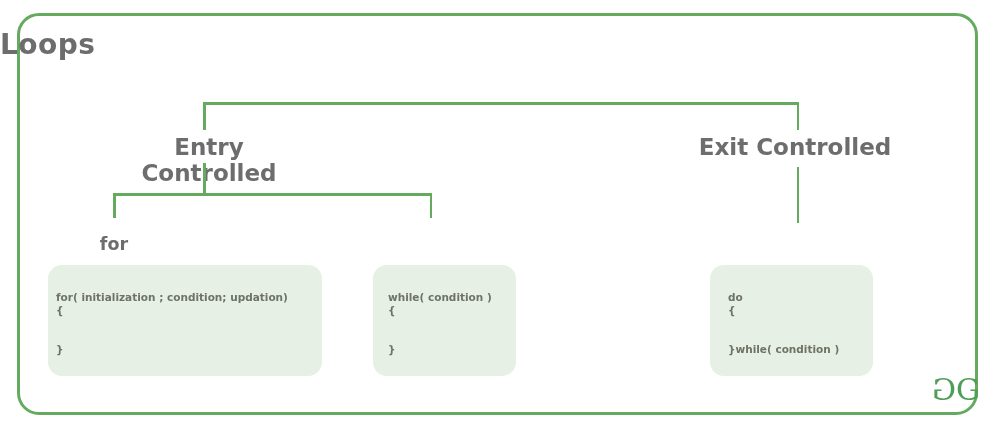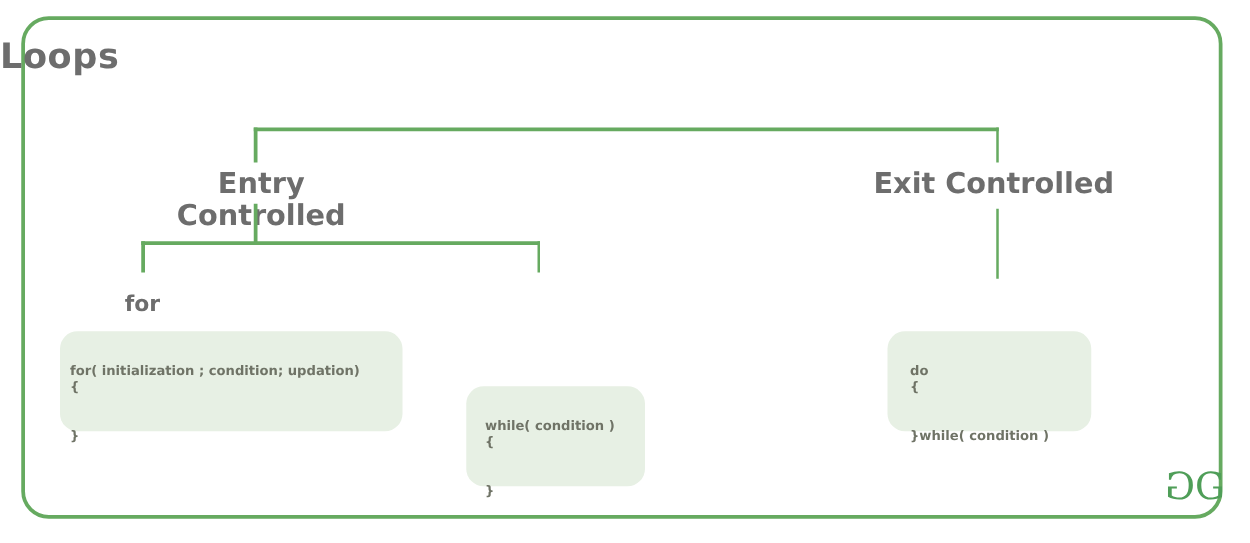--- a/index.html
+++ b/index.html
@@ -33,34 +33,34 @@
   .vline{position:absolute;width:2.5px;background:var(--green);}
   .branch-label{
     position:absolute;width:200px;text-align:center;
     font-size:23px;font-weight:bold;color:var(--heading);
   }
   .leaf-label{
     position:absolute;width:150px;text-align:center;
     font-size:17.5px;font-weight:bold;color:var(--heading);
   }
   .codebox{
-    position:absolute;top:265px;height:80px;
+    position:absolute;top:265px;height:111px;
     background:var(--box-fill);
     border-radius:14px;
   }
   .codebox pre{
     font-family:"DejaVu Sans","Liberation Sans",sans-serif;
     font-size:10.5px;font-weight:bold;line-height:13px;
     color:var(--code-text);
     white-space:pre;
     padding-top:26px;
   }
   .box-for{left:48px;width:274px;}
   .box-for pre{padding-left:8px;}
-  .box-while{left:373px;width:143px;margin-top:44px;}
+  .box-while{left:373px;width:143px;}
   .box-while pre{padding-left:15px;}
   .box-dowhile{left:710px;width:163px;}
   .box-dowhile pre{padding-left:18px;}
   .logo{
     position:absolute;left:930px;top:374px;width:52px;
     text-align:center;
     font-family:"DejaVu Serif","Liberation Serif",serif;
     font-size:30px;color:var(--logo-green);
     letter-spacing:-2px;
     line-height:32px;

